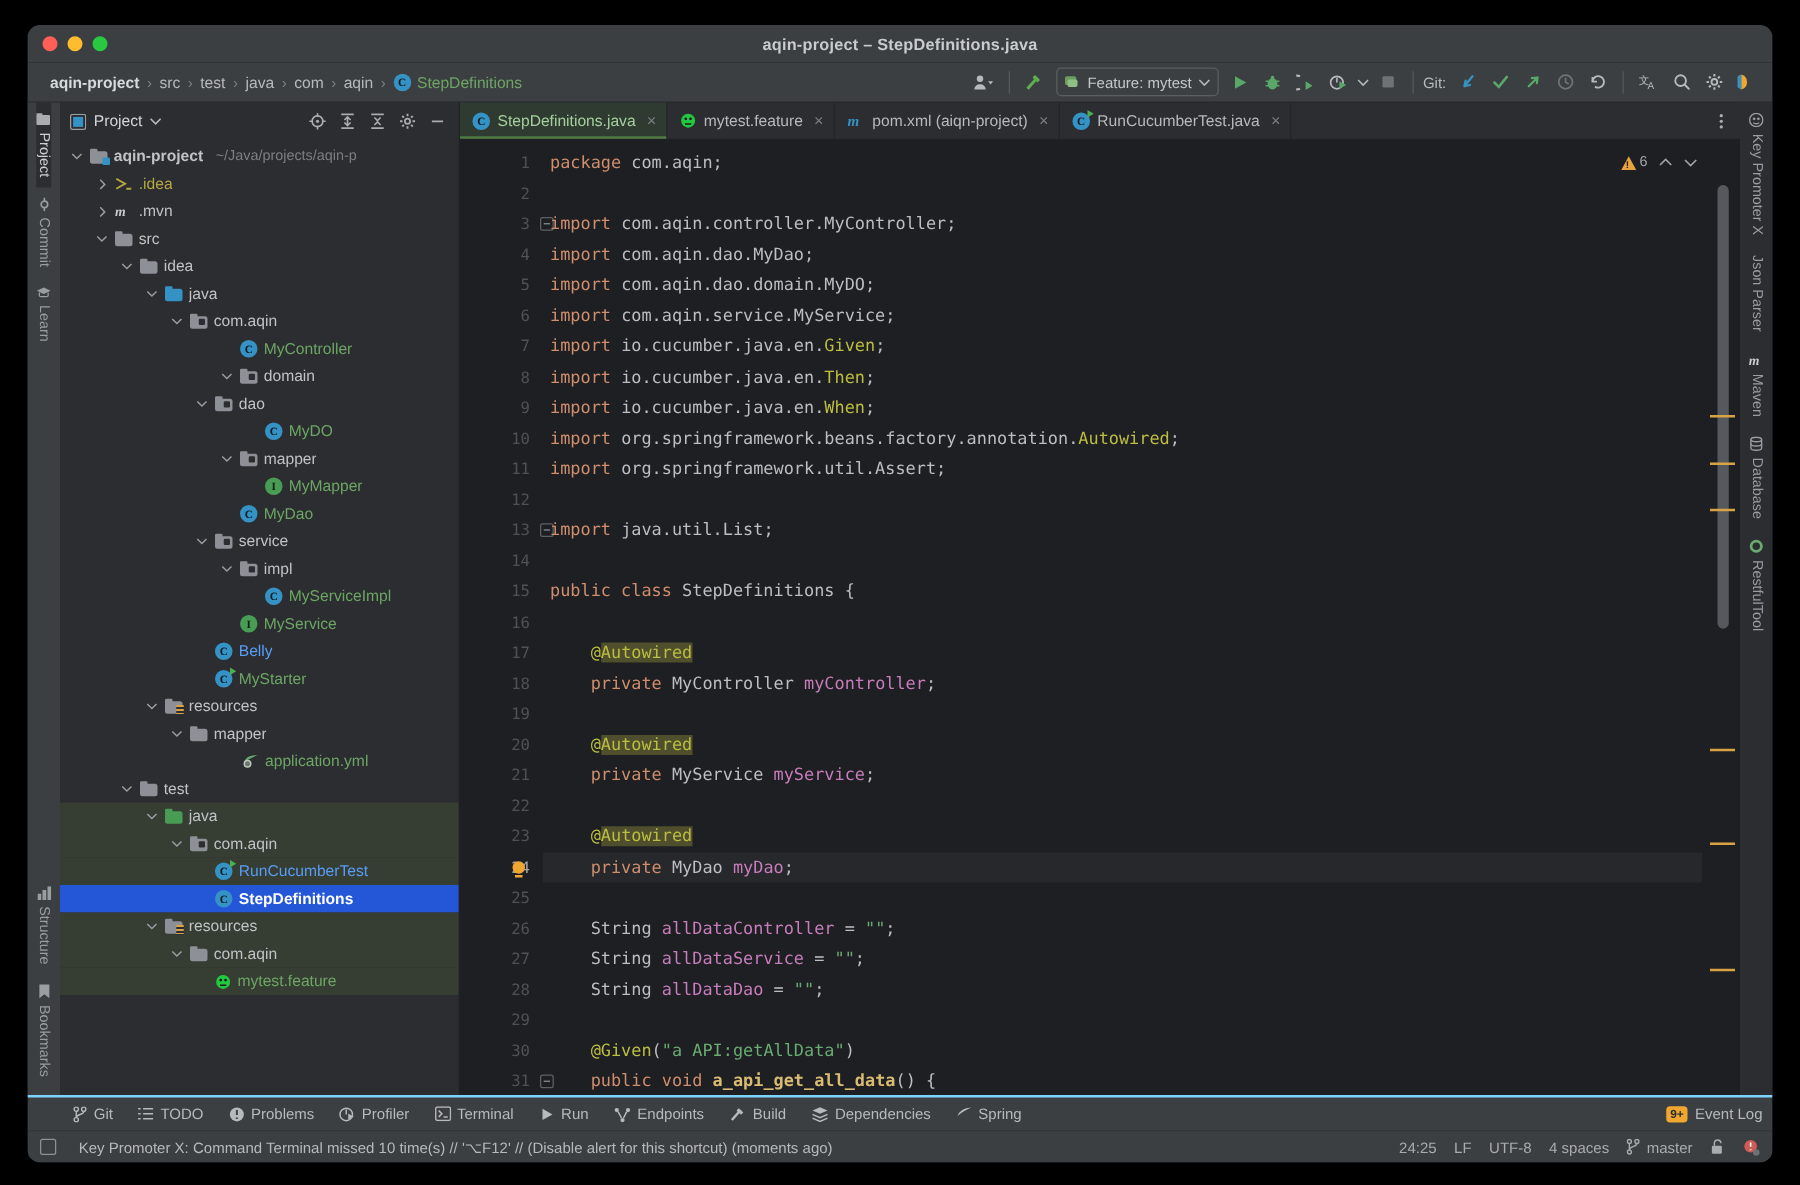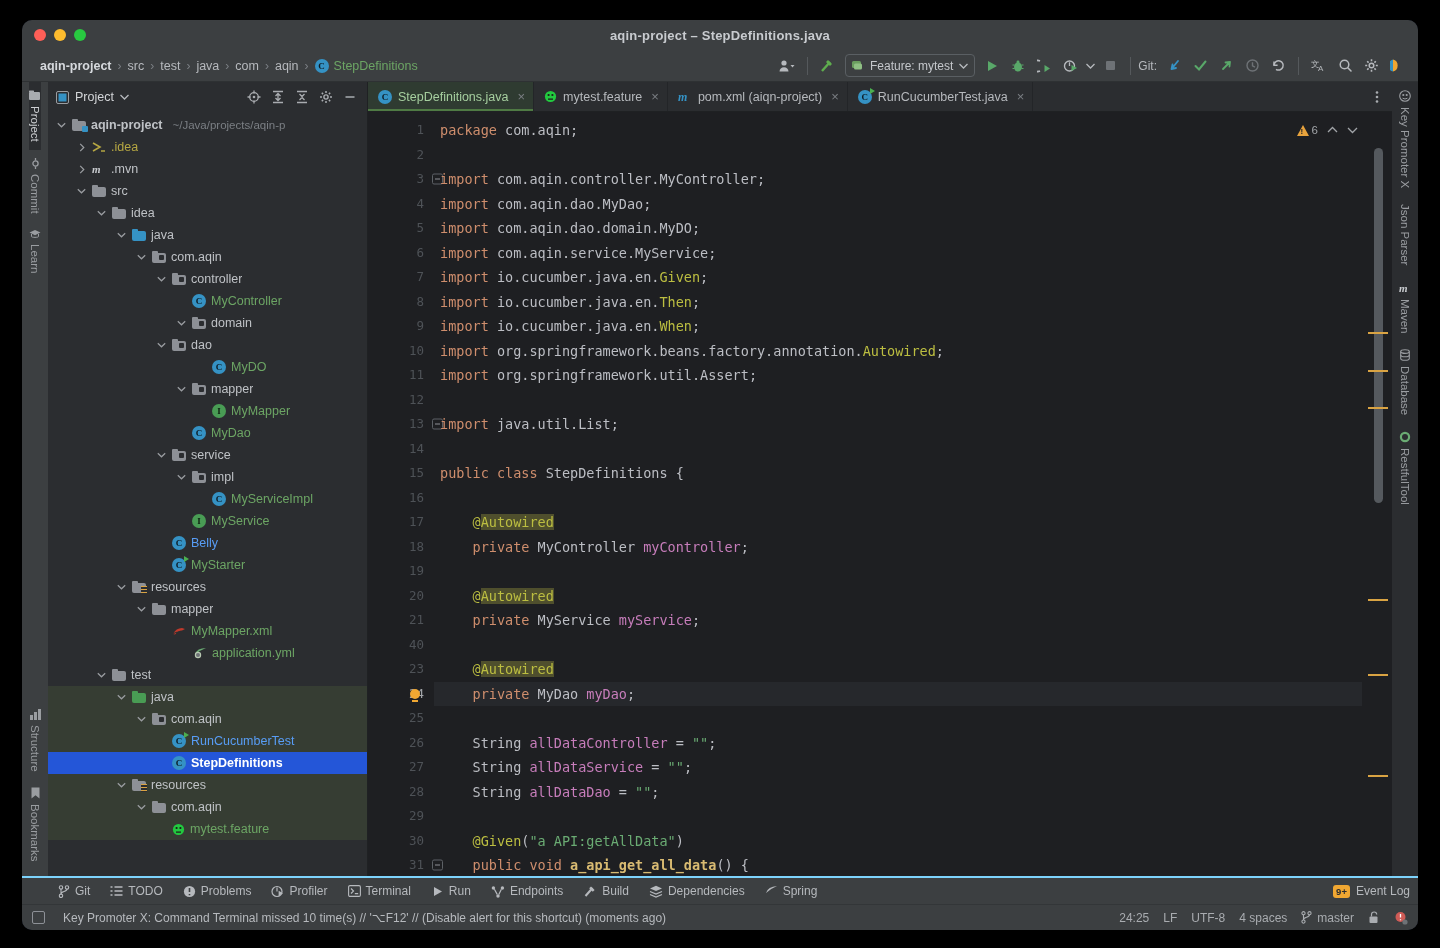--- a/index.html
+++ b/index.html
@@ -600,31 +600,20 @@
             <span class="arrow">
               <svg width="9" height="6" viewBox="0 0 9 6">
                 <path d="M0.8 1.2 L4.5 4.8 L8.2 1.2" stroke="#9a9da1" stroke-width="1.2" fill="none"></path>
               </svg>
             </span>
             <span class="folder pkg">
               <i></i>
             </span>
             <span class="lbl">com.aqin</span>
           </div>
-          <div class="row" style="padding-left: 108px;">
-            <span class="arrow">
-              <svg width="9" height="6" viewBox="0 0 9 6">
-                <path d="M0.8 1.2 L4.5 4.8 L8.2 1.2" stroke="#9a9da1" stroke-width="1.2" fill="none"></path>
-              </svg>
-            </span>
-            <span class="folder pkg">
-              <i></i>
-            </span>
-            <span class="lbl">controller</span>
-          </div>
           <div class="row" style="padding-left: 128px;">
             <span class="arrow blank"></span>
             <span class="cls">C</span>
             <span class="lbl green-txt">MyController</span>
           </div>
           <div class="row" style="padding-left: 128px;">
             <span class="arrow">
               <svg width="9" height="6" viewBox="0 0 9 6">
                 <path d="M0.8 1.2 L4.5 4.8 L8.2 1.2" stroke="#9a9da1" stroke-width="1.2" fill="none"></path>
               </svg>
@@ -727,30 +716,20 @@
           <div class="row" style="padding-left: 88px;">
             <span class="arrow">
               <svg width="9" height="6" viewBox="0 0 9 6">
                 <path d="M0.8 1.2 L4.5 4.8 L8.2 1.2" stroke="#9a9da1" stroke-width="1.2" fill="none"></path>
               </svg>
             </span>
             <span class="folder">
               <i></i>
             </span>
             <span class="lbl">mapper</span>
-          </div>
-          <div class="row" style="padding-left: 108px;">
-            <span class="arrow blank"></span>
-            <span>
-              <svg width="14" height="12" viewBox="0 0 14 12">
-                <path d="M1 9q3-6 9-6l3 1-3 1.5q-4 0-7 4z" fill="#c0392b"></path>
-                <path d="M1 9q2-2 6-2" stroke="#2b2d30" stroke-width="1" fill="none"></path>
-              </svg>
-            </span>
-            <span class="lbl green-txt">MyMapper.xml</span>
           </div>
           <div class="row" style="padding-left: 88px; margin-left: 41px;">
             <span class="arrow blank"></span>
             <span>
               <svg width="14" height="12" viewBox="0 0 14 12">
                 <path d="M13 1q-9 0-11 6 4-3 11-6z" fill="#6aab73"></path>
                 <circle cx="5" cy="8" r="3.2" fill="#b9c9b3"></circle>
                 <circle cx="5" cy="8" r="2" fill="#6e7276"></circle>
               </svg>
             </span>
@@ -894,21 +873,21 @@
             <div class="gl">12</div>
             <div class="gl">13<span class="fold"></span></div>
             <div class="gl">14</div>
             <div class="gl">15</div>
             <div class="gl">16</div>
             <div class="gl">17</div>
             <div class="gl">18</div>
             <div class="gl">19</div>
             <div class="gl">20</div>
             <div class="gl">21</div>
-            <div class="gl">40</div>
+            <div class="gl">22</div>
             <div class="gl">23</div>
             <div class="gl cur">24<span class="bulb"></span></div>
             <div class="gl">25</div>
             <div class="gl">26</div>
             <div class="gl">27</div>
             <div class="gl">28</div>
             <div class="gl">29</div>
             <div class="gl">30</div>
             <div class="gl">31<span class="fold"></span></div>
           </div>

